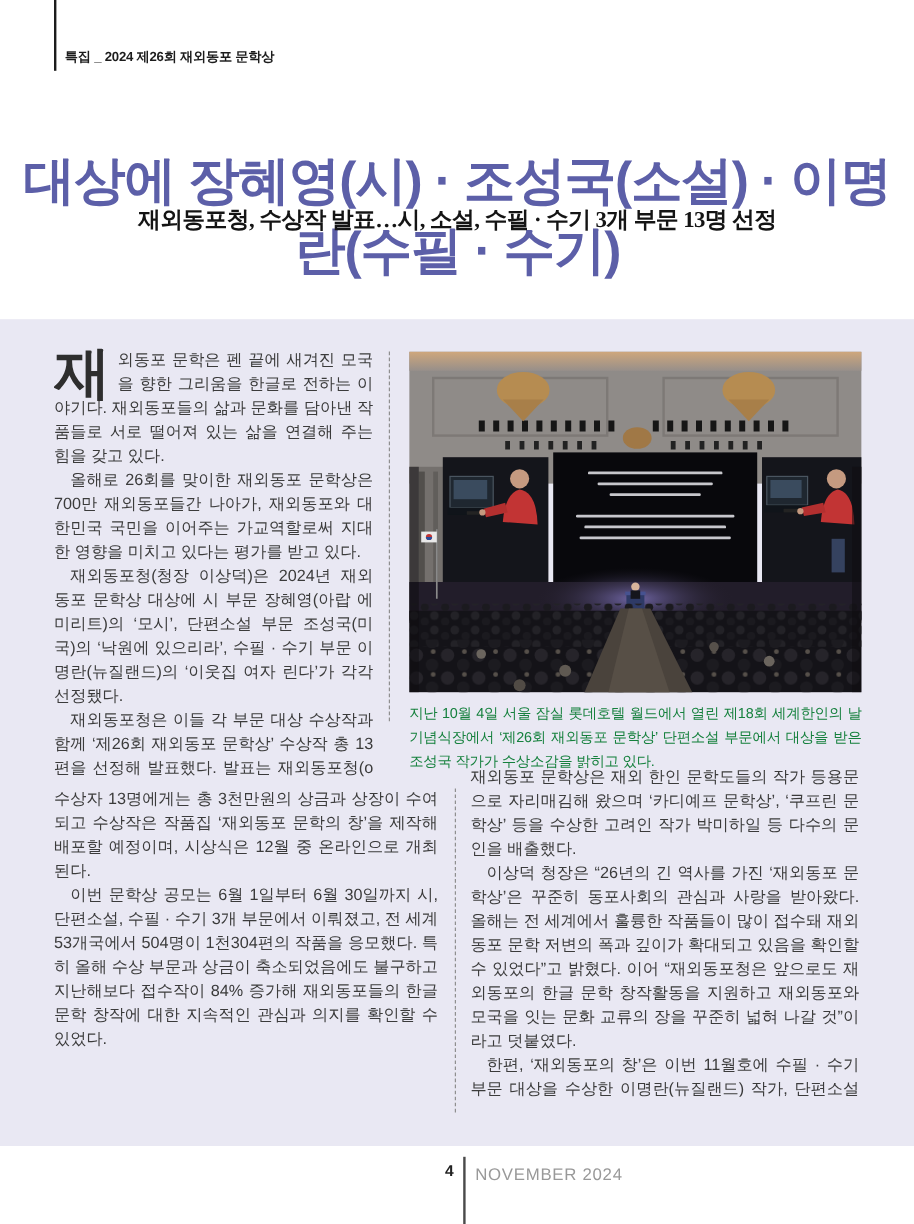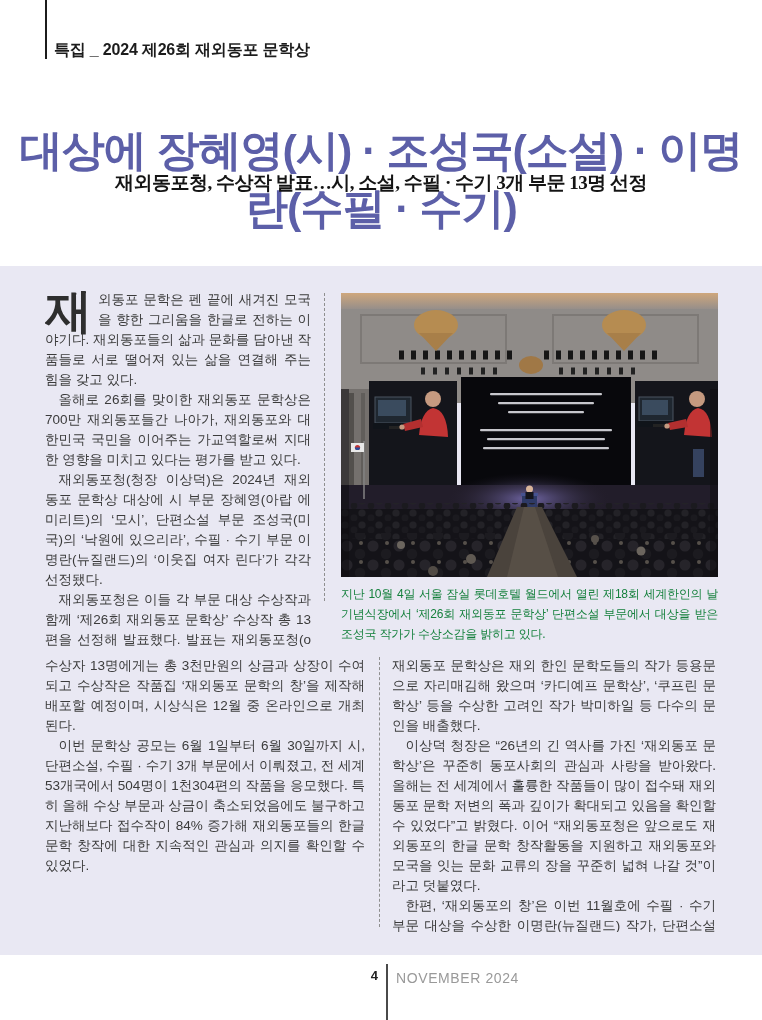--- a/index.html
+++ b/index.html
@@ -2,42 +2,42 @@
 <html><head>
 <meta charset="utf-8">
 <style>
   html,body{margin:0;padding:0;background:#ffffff;}
   .page{
     position:relative;width:762px;height:1020px;background:#ffffff;overflow:hidden;
     font-family:"Liberation Sans","DejaVu Sans",sans-serif;color:#3b3b3b;
   }
   
   .header-rule{position:absolute;left:45px;top:0;width:2px;height:59px;background:#1c1c1c;}
-  .header-label{position:absolute;left:54px;top:40px;font-size:16px;font-weight:bold;color:#1c1c1c;letter-spacing:-0.2px;text-align:center;}
+  .header-label{position:absolute;left:54px;top:40px;font-size:11px;font-weight:bold;color:#1c1c1c;letter-spacing:-0.2px;text-align:center;}
   
   .title{position:absolute;left:0;top:122px;width:762px;margin:0;text-align:center;
     font-size:43px;font-weight:800;color:#5c5fa8;letter-spacing:-1px;}
   .subtitle{position:absolute;left:0;top:170px;width:762px;margin:0;text-align:center;
     font-family:"Liberation Serif","DejaVu Serif",serif;font-size:19px;font-weight:bold;color:#141414;letter-spacing:-0.5px;}
   
   .panel{position:absolute;left:0;top:266px;width:762px;height:689px;background:#e9e8f3;}
   .col{position:absolute;text-align:justify;word-break:break-all;overflow:hidden;}
   .col p{margin:0;font-size:13.5px;line-height:20px;color:#3b3b3b;}
   .col p + p{text-indent:1em;}
   .col-intro{left:45px;top:24px;width:266px;height:358px;}
   .dropcap{float:left;font-size:47px;line-height:38px;font-weight:bold;color:#2e2e2e;margin:2px 6px 0 0;}
   .divider-upper{position:absolute;left:324px;top:27px;height:308px;width:0;border-left:1.5px dashed #8f8f8f;}
   .divider-lower{position:absolute;left:379px;top:391px;height:270px;width:0;border-left:1.5px dashed #8f8f8f;}
   
   .figure{position:absolute;left:341px;top:27px;width:377px;margin:0;}
   .figure svg{display:block;}
   .caption{margin:7px 0 0 0;font-size:12px;line-height:20px;color:#15803d;text-align:justify;word-break:break-all;letter-spacing:-0.2px;}
   
   .col-left{left:45px;top:390px;width:320px;height:276px;}
-  .col-right{left:392px;top:390px;width:324px;height:276px;}
+  .col-right{left:392px;top:372px;width:324px;height:276px;}
   
   .footer-num{position:absolute;left:352px;top:968px;width:26px;text-align:right;font-size:13px;font-weight:bold;color:#222222;}
   .footer-rule{position:absolute;left:386px;top:964px;width:1.5px;height:56px;background:#4a4a4a;}
   .footer-issue{position:absolute;left:396px;top:970px;font-size:14px;color:#999999;letter-spacing:0.6px;}
 </style>
 </head>
 <body>
 
 <div class="page">
 

